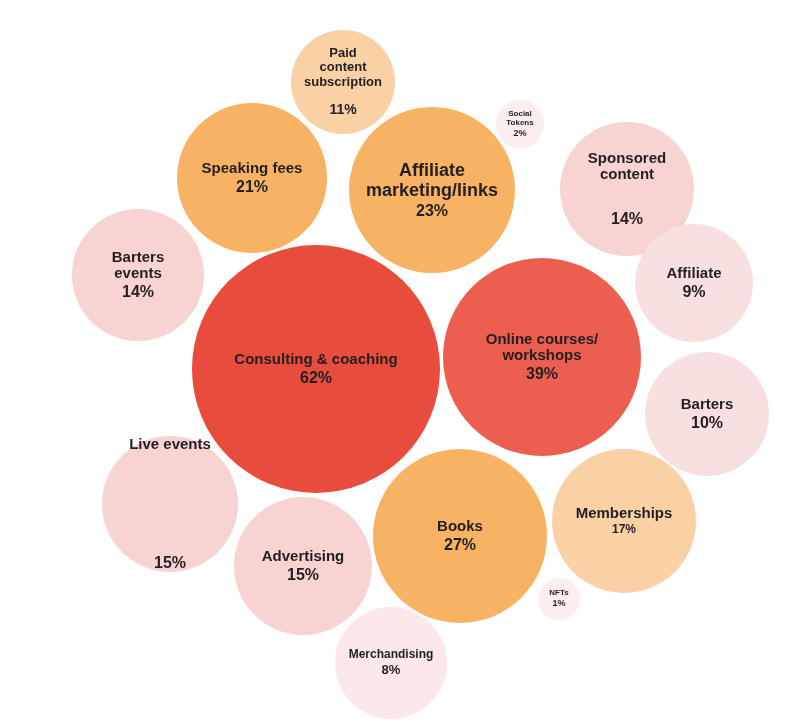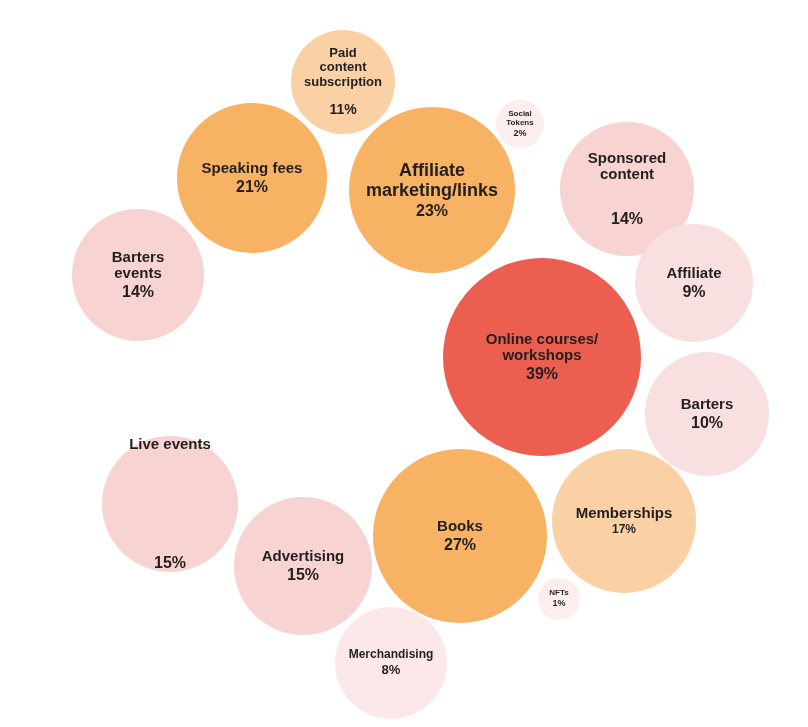--- a/index.html
+++ b/index.html
@@ -9,20 +9,24 @@
   .bubble { position: absolute; border-radius: 50%; display: flex; flex-direction: column;
             align-items: center; justify-content: center; text-align: center; color: #231f20;
             box-sizing: border-box; }
   .bubble .label { font-weight: bold; line-height: 1.12; white-space: pre-line; }
   .bubble .value { font-weight: bold; line-height: 1.2; }
 </style>
 </head>
 <body>
 
 <div id="chart">
+    <div class="bubble" style="left: 192px; top: 245px; width: 248px; height: 248px; background: rgb(232, 76, 61);">
+      <div class="label" style="font-size: 15px;">Consulting &amp; coaching</div>
+      <div class="value" style="font-size: 16px;">62%</div>
+    </div>
     <div class="bubble" style="left: 443px; top: 258px; width: 198px; height: 198px; background: rgb(235, 94, 80);">
       <div class="label" style="font-size: 15px;">Online courses/
 workshops</div>
       <div class="value" style="font-size: 16px;">39%</div>
     </div>
     <div class="bubble" style="left: 373px; top: 449px; width: 174px; height: 174px; background: rgb(247, 178, 99);">
       <div class="label" style="font-size: 15px;">Books</div>
       <div class="value" style="font-size: 16px;">27%</div>
     </div>
     <div class="bubble" style="left: 349px; top: 107px; width: 166px; height: 166px; background: rgb(247, 178, 99);">

